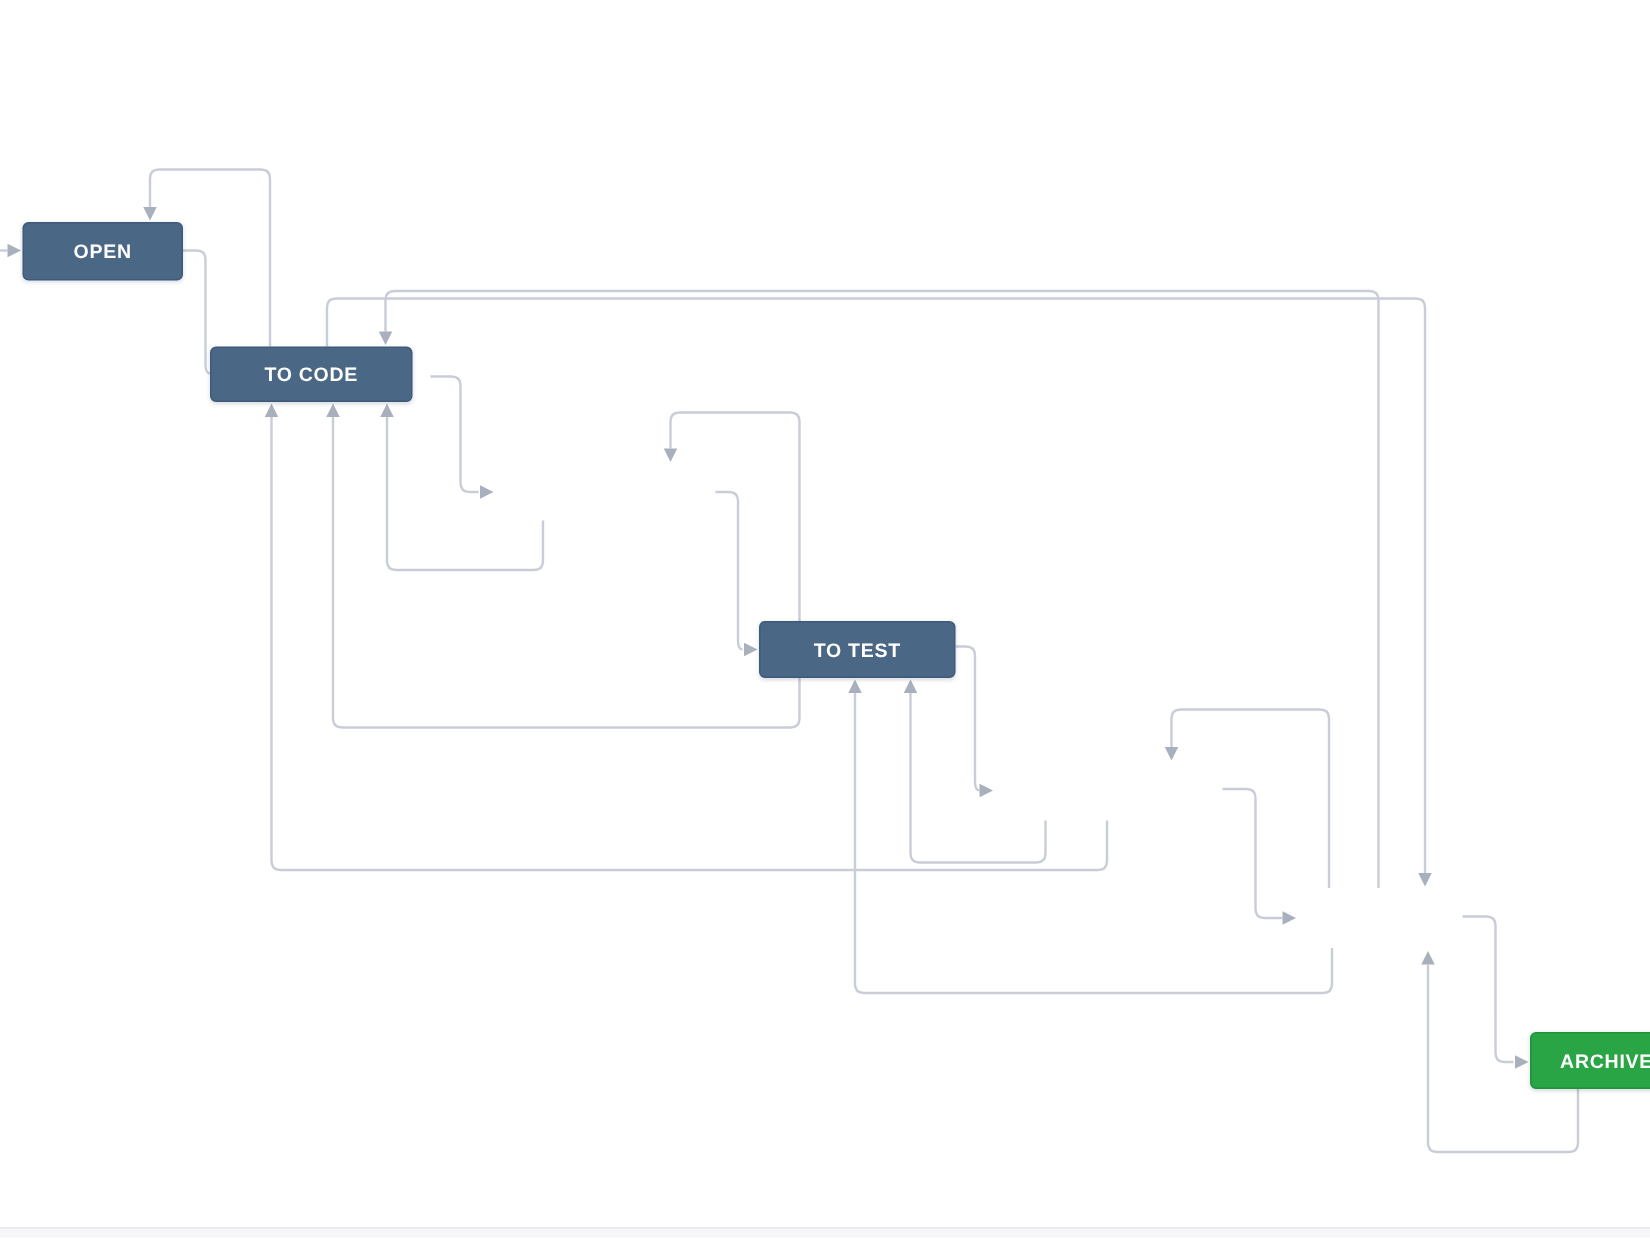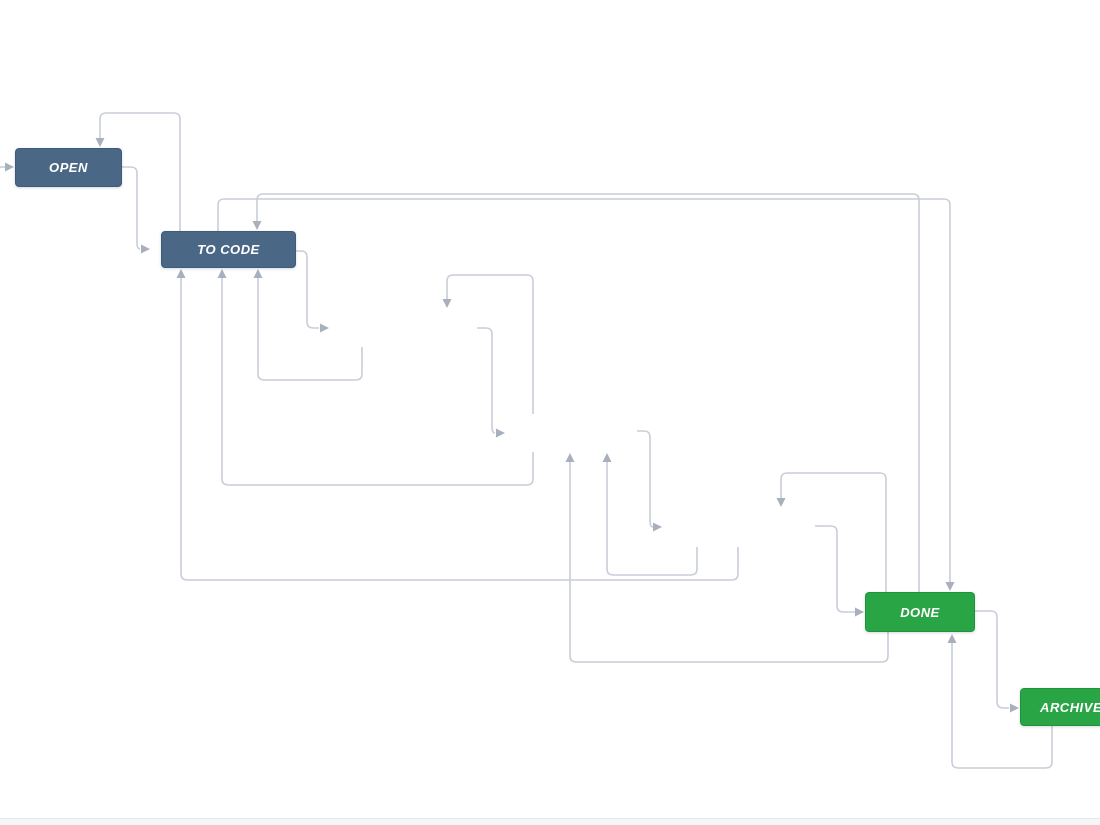--- a/index.html
+++ b/index.html
@@ -1,34 +1,34 @@
 <!DOCTYPE html>
 <html style="--slate-bg: #4a6785; --slate-border: #3f5a7a; --yellow-bg: #f4cf4d; --yellow-border: #d9b53a; --yellow-text: #5f4e17; --green-bg: #29a546; --green-border: #1e9339; --white-text: #ffffff; --line: #c9cdd7; --arrow: #a9b0bd;"><head>
 <meta charset="utf-8">
 <style>
   html,body{margin:0;padding:0;}
   body{
     width:1100px;height:825px;overflow:hidden;background:#ffffff;
     font-family:"Liberation Sans",sans-serif;position:relative;
   }
-  .canvas{position:absolute;inset:0;width:897px;height:825px;font-style:italic;}
+  .canvas{position:absolute;inset:0;width:897px;height:825px;}
   svg.edges{position:absolute;left:0;top:0;}
   .edge{fill:none;stroke:var(--line,#c9cdd7);stroke-width:1.6;}
   .ah{fill:var(--arrow,#a9b0bd);stroke:none;}
   .node{
     position:absolute;display:flex;align-items:center;justify-content:center;
     border-radius:4px;font-weight:bold;font-size:13px;letter-spacing:.5px;
     box-shadow:0 1px 3px rgba(23,43,77,.18);box-sizing:border-box;
     cursor:move;user-select:none;white-space:nowrap;
   }
   .node.slate{background:var(--slate-bg,#4a6785);border:1px solid var(--slate-border,#3f5a7a);color:var(--white-text,#fff);}
   .node.yellow{background:var(--yellow-bg,#f4cf4d);border:1px solid var(--yellow-border,#d9b53a);color:var(--yellow-text,#5f4e17);}
   .node.green{background:var(--green-bg,#29a546);border:1px solid var(--green-border,#1e9339);color:var(--white-text,#fff);}
   .n-open{left:15px;top:148px;width:107px;height:39px;}
-  .n-tocode{left:161px;top:231px;width:135px;height:37px;}
+  .n-tocode{left:140px;top:231px;width:135px;height:37px;}
   .n-incoding{left:330px;top:309px;width:147px;height:38px;}
   .n-totest{left:506px;top:414px;width:131px;height:38px;}
   .n-intesting{left:663px;top:508px;width:152px;height:39px;}
   .n-done{left:865px;top:592px;width:110px;height:40px;}
   .n-archived{left:1020px;top:688px;width:112px;height:38px;}
   .bottom-edge{
     position:absolute;left:0;top:818px;width:1100px;height:7px;
     background:#f6f6f9;border-top:1px solid #e7e7ee;
   }
 </style>
@@ -129,21 +129,21 @@
       <polygon class="ah" points="952,634 947.5,643 956.5,643"></polygon>
     </g>
   </svg>
 
   <div class="node slate n-open">
     <span>OPEN</span>
   </div>
   <div class="node slate n-tocode">
     <span>TO CODE</span>
   </div>
-  <div class="node green n-done">
-    <span>DONE</span>
+  <div class="node slate n-totest">
+    <span>TO TEST</span>
   </div>
   <div class="node green n-archived">
     <span>ARCHIVED</span>
   </div>
 
   <div class="bottom-edge"></div>
 </div>
 
 </body></html>

